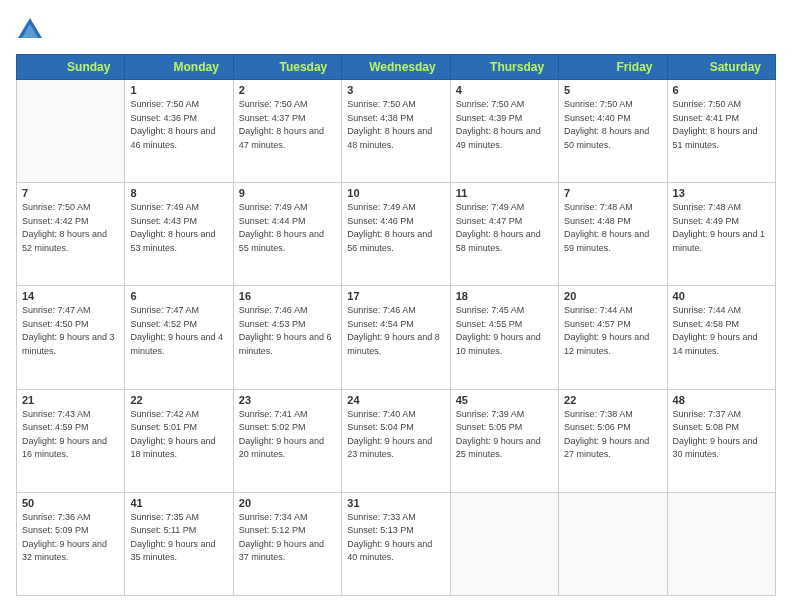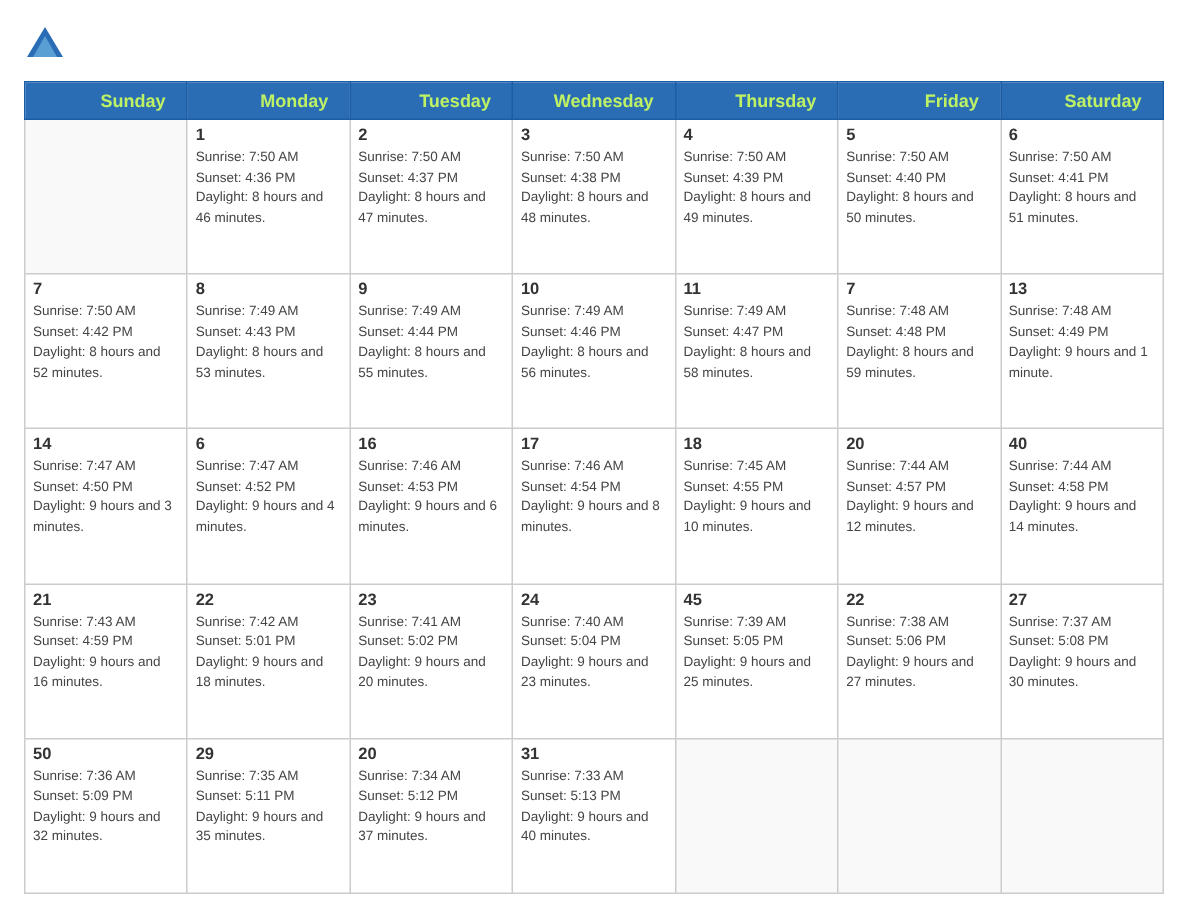--- a/index.html
+++ b/index.html
@@ -237,31 +237,31 @@
           </td>
           <td>
             <div class="day-number">45</div>
             <div class="day-info">Sunrise: 7:39 AM<br>Sunset: 5:05 PM<br>Daylight: 9 hours and 25 minutes.</div>
           </td>
           <td>
             <div class="day-number">22</div>
             <div class="day-info">Sunrise: 7:38 AM<br>Sunset: 5:06 PM<br>Daylight: 9 hours and 27 minutes.</div>
           </td>
           <td>
-            <div class="day-number">27</div>
+            <div class="day-number">48</div>
             <div class="day-info">Sunrise: 7:37 AM<br>Sunset: 5:08 PM<br>Daylight: 9 hours and 30 minutes.</div>
           </td>
         </tr>
         <tr>
           <td>
             <div class="day-number">50</div>
             <div class="day-info">Sunrise: 7:36 AM<br>Sunset: 5:09 PM<br>Daylight: 9 hours and 32 minutes.</div>
           </td>
           <td>
-            <div class="day-number">29</div>
+            <div class="day-number">41</div>
             <div class="day-info">Sunrise: 7:35 AM<br>Sunset: 5:11 PM<br>Daylight: 9 hours and 35 minutes.</div>
           </td>
           <td>
             <div class="day-number">20</div>
             <div class="day-info">Sunrise: 7:34 AM<br>Sunset: 5:12 PM<br>Daylight: 9 hours and 37 minutes.</div>
           </td>
           <td>
             <div class="day-number">31</div>
             <div class="day-info">Sunrise: 7:33 AM<br>Sunset: 5:13 PM<br>Daylight: 9 hours and 40 minutes.</div>
           </td>

